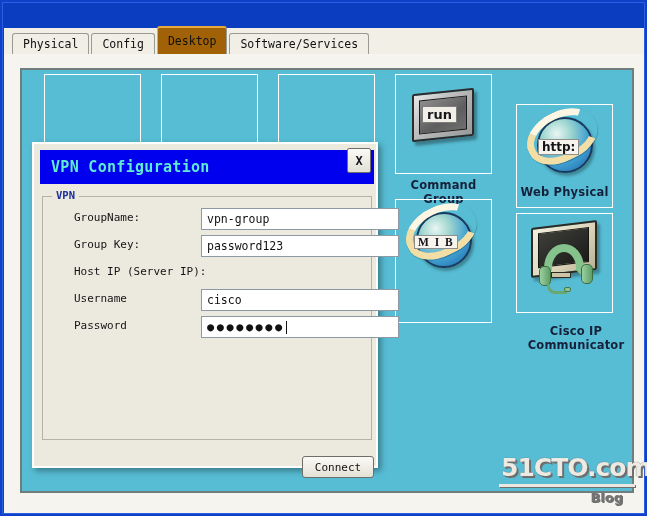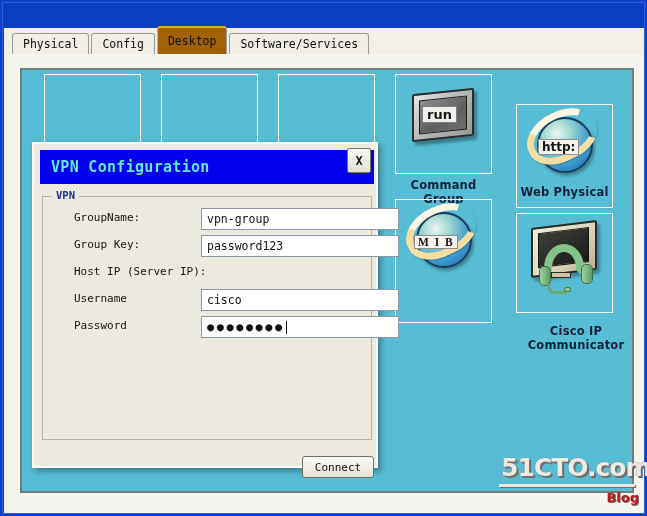--- a/index.html
+++ b/index.html
@@ -455,25 +455,25 @@
   #wm-bottom {
     position:absolute; left:4px; top:33px;
     font-family:"DejaVu Sans", sans-serif;
     font-weight:bold;
     font-size:20px;
     color:#eceae2;
     text-shadow: 2px 2px 0 #6e6e6e;
     line-height:24px;
   }
   #wm-blog {
-    position:absolute; right:2px; top:36px;
+    position:absolute; right:18px; top:36px;
     font-family:"DejaVu Sans", sans-serif;
     font-weight:bold;
     font-size:13px;
-    color:#b91c1c;
+    color:#737373;
     text-shadow: 1px 1px 0 #6e6e6e;
   }
 </style>
 </head>
 <body>
 
 <div id="window">
 
 
   <div id="tabstrip">

